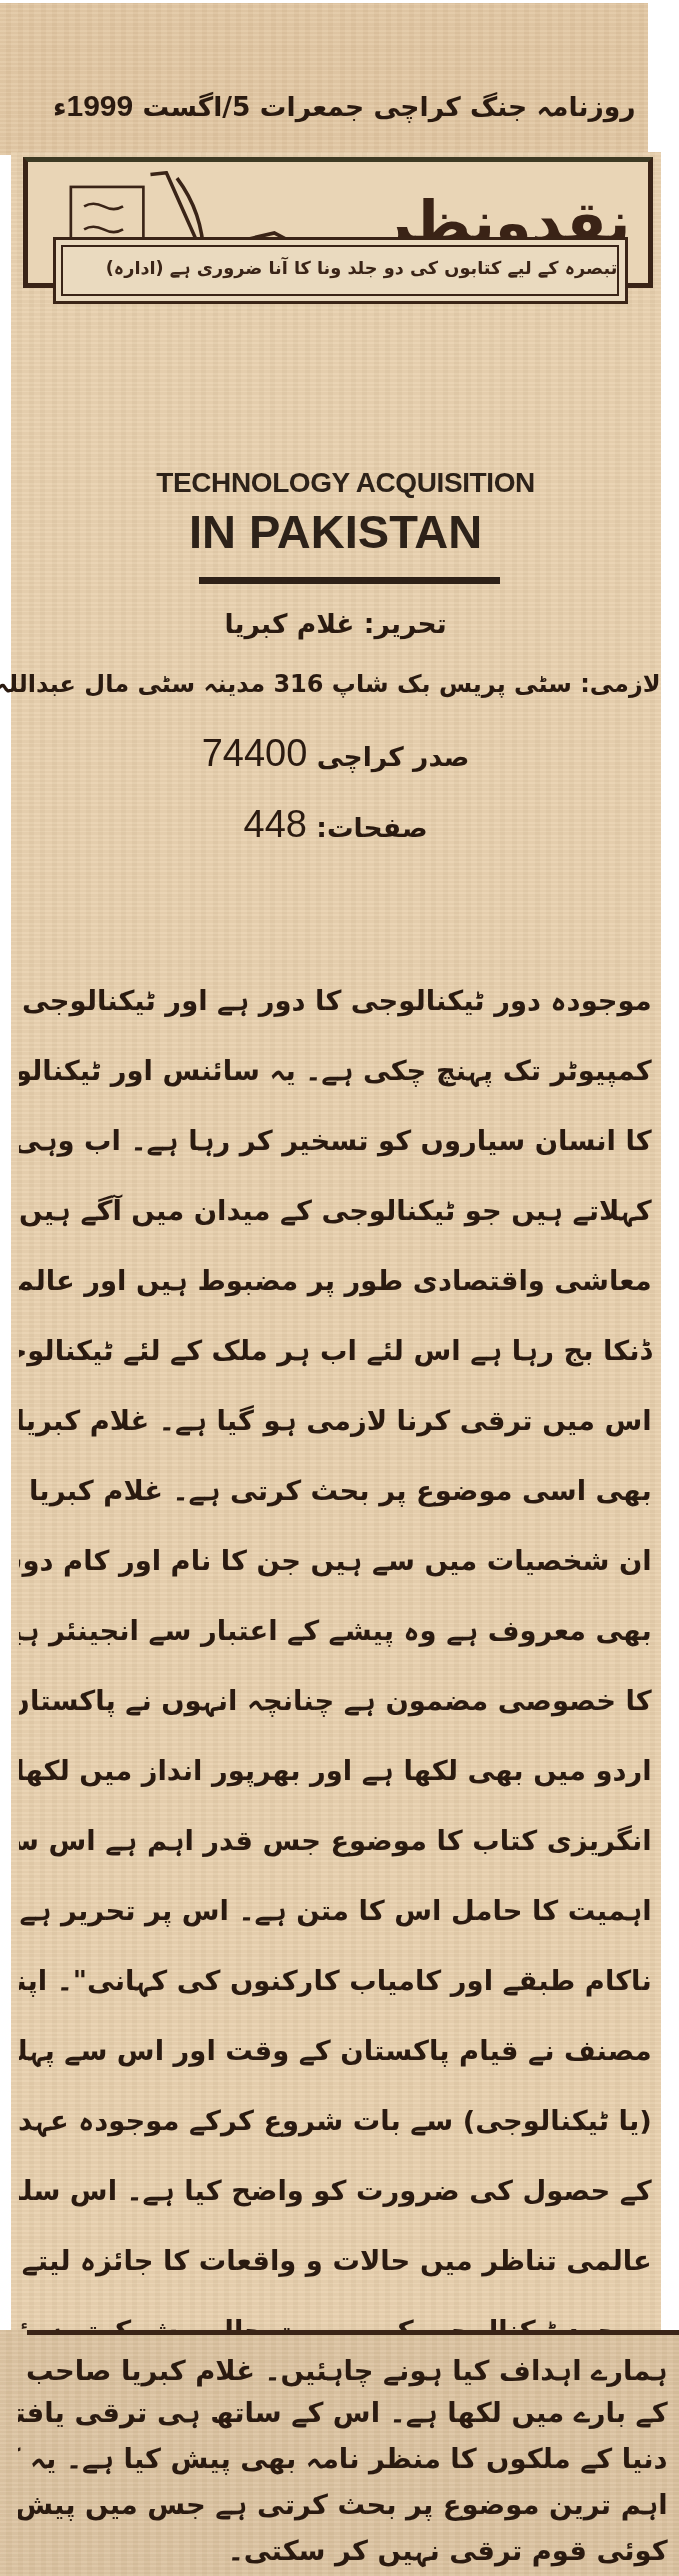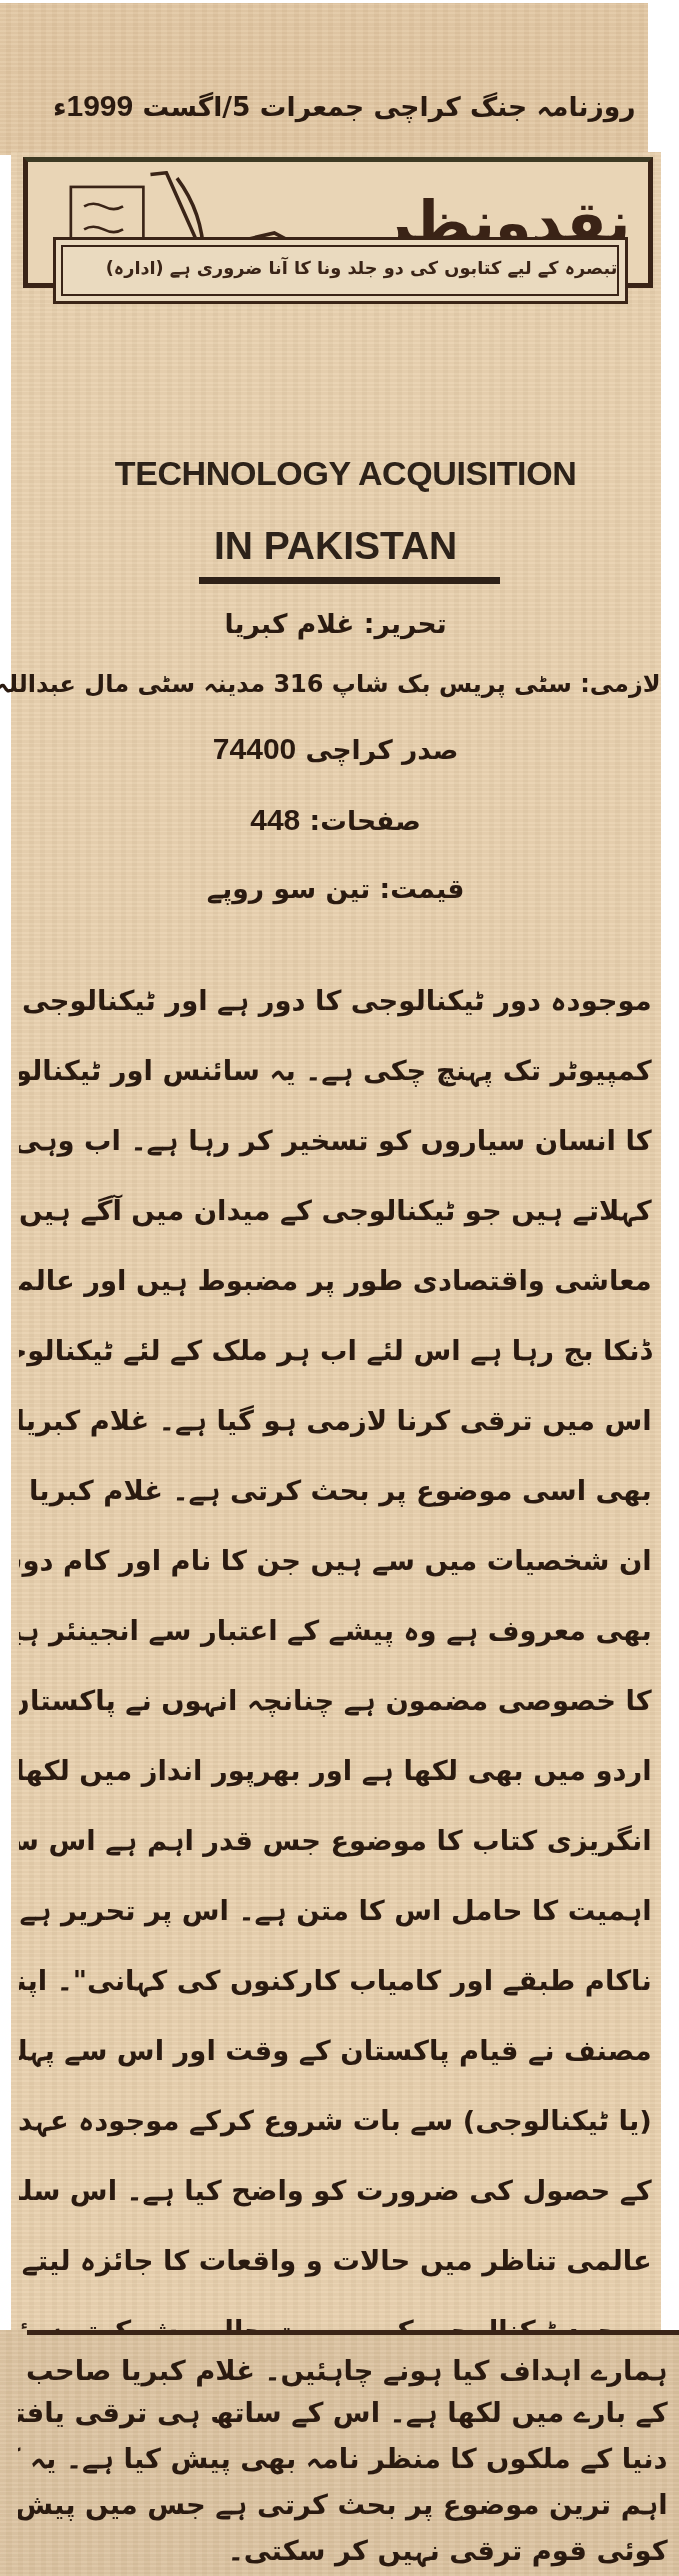--- a/index.html
+++ b/index.html
@@ -105,22 +105,22 @@
     }
     
     .en-title {
       position: absolute;
       left: 0; right: 0;
       text-align: center;
       font-family: "Liberation Sans", sans-serif;
       font-weight: bold;
       color: #2d2219;
     }
-    #title-line-1 { top: 302px; font-size: 34px; letter-spacing: -0.4px; padding-left: 20px; }
-    #title-line-2 { top: 372px; font-size: 39px; }
+    #title-line-1 { top: 315px; font-size: 28px; letter-spacing: -0.4px; padding-left: 20px; }
+    #title-line-2 { top: 352px; font-size: 47px; }
     .title-rule {
       position: absolute;
       left: 188px; width: 301px; top: 425px; height: 7px;
       background: #2e2118;
     }
     
     .urdu {
       direction: rtl;
       font-family: "DejaVu Sans", sans-serif;
       color: #2a1a10;
@@ -128,22 +128,22 @@
     .meta-line {
       position: absolute;
       left: 0; right: 0;
       text-align: center;
       font-size: 26.6px;
       font-weight: bold;
       white-space: nowrap;
     }
     .meta-line .num {
       font-family: "Liberation Sans", sans-serif;
-      font-weight: bold;
-      font-size: 30px;
+      font-weight: normal;
+      font-size: 38px;
     }
     #meta-author { top: 456px; }
     #meta-publisher { top: 518px; font-size: 24px; }
     #meta-address { top: 580px; }
     #meta-pages { top: 651px; }
     #meta-price { top: 721px; }
     
     .body-text {
       position: absolute;
       left: 8.9px; right: 8.9px;
@@ -232,24 +232,20 @@
     <span>لازمی:</span>
     <span>سٹی پریس بک شاپ 316 مدینہ سٹی مال عبداللہ ہارون روڈ</span>
   </div>
   <div id="meta-address" class="meta-line urdu">
     <span>صدر کراچی</span>
     <span class="num">74400</span>
   </div>
   <div id="meta-pages" class="meta-line urdu">
     <span>صفحات:</span>
     <span class="num">448</span>
-  </div>
-  <div id="meta-price" class="meta-line urdu">
-    <span>قیمت:</span>
-    <span>تین سو روپے</span>
   </div>
 
   <div id="body-main" class="body-text">
     <div class="body-line">موجودہ دور ٹیکنالوجی کا دور ہے اور ٹیکنالوجی کی ترقی سپر</div>
     <div class="body-line">کمپیوٹر تک پہنچ چکی ہے۔ یہ سائنس اور ٹیکنالوجی کی ترقی ہے کہ آج</div>
     <div class="body-line">کا انسان سیاروں کو تسخیر کر رہا ہے۔ اب وہی ممالک ترقی یافتہ</div>
     <div class="body-line">کہلاتے ہیں جو ٹیکنالوجی کے میدان میں آگے ہیں۔ کیونکہ وہی</div>
     <div class="body-line">معاشی واقتصادی طور پر مضبوط ہیں اور عالمی سیاست میں بھی انہی کا</div>
     <div class="body-line">ڈنکا بج رہا ہے اس لئے اب ہر ملک کے لئے ٹیکنالوجی حاصل کرنا اور</div>
     <div class="body-line">اس میں ترقی کرنا لازمی ہو گیا ہے۔ غلام کبریا صاحب کی یہ کتاب</div>

